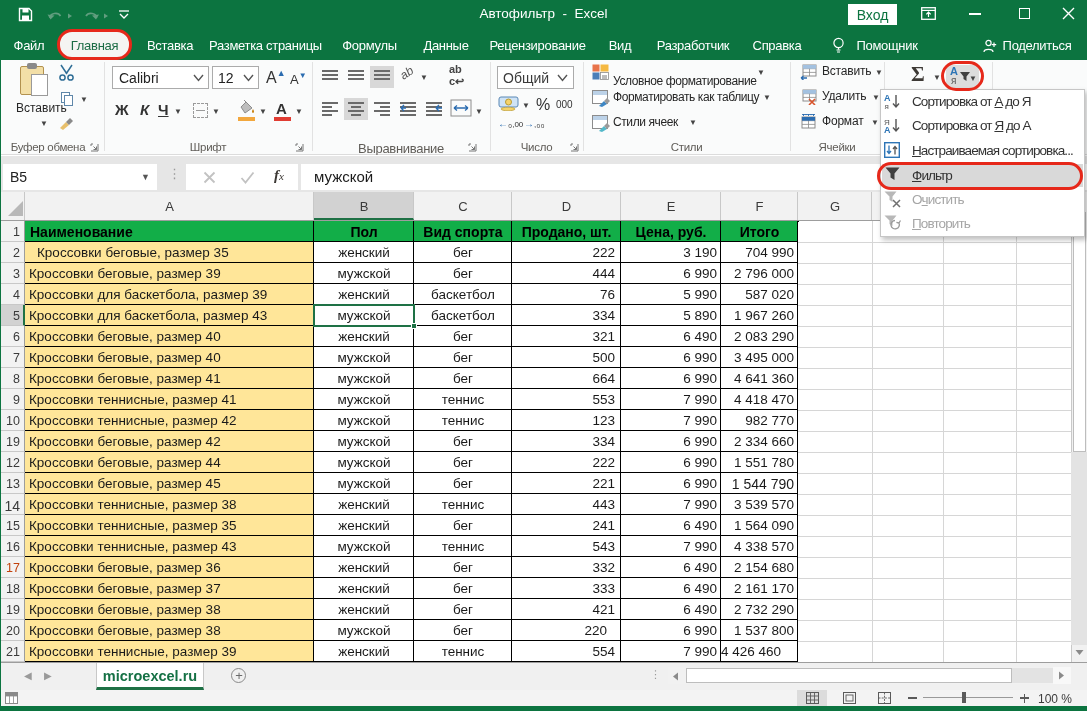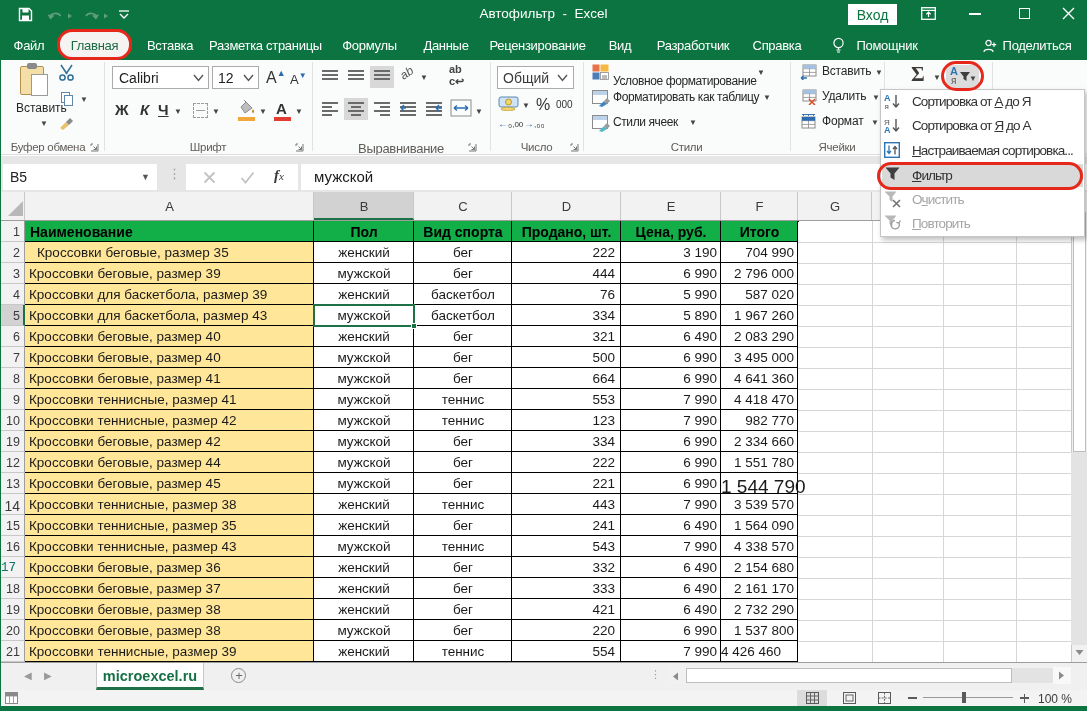--- a/index.html
+++ b/index.html
@@ -322,21 +322,21 @@
 <div class="tx" style="left:1px;top:456px;width:19px;text-align:right;color:#3b3b3b;font-size:12.5px;">12</div>
 <div class="abs" style="left:1px;top:473px;width:24px;height:21px;background:#f2f2f2;border-right:1px solid #9d9d9d;border-bottom:1px solid #c8c8c8;"></div>
 <div class="tx" style="left:1px;top:477px;width:19px;text-align:right;color:#3b3b3b;font-size:12.5px;">13</div>
 <div class="abs" style="left:1px;top:494px;width:24px;height:21px;background:#f2f2f2;border-right:1px solid #9d9d9d;border-bottom:1px solid #c8c8c8;"></div>
 <div class="tx" style="left:1px;top:498px;width:19px;text-align:right;color:#3b3b3b;font-size:14px;">14</div>
 <div class="abs" style="left:1px;top:515px;width:24px;height:21px;background:#f2f2f2;border-right:1px solid #9d9d9d;border-bottom:1px solid #c8c8c8;"></div>
 <div class="tx" style="left:1px;top:519px;width:19px;text-align:right;color:#3b3b3b;font-size:12.5px;">15</div>
 <div class="abs" style="left:1px;top:536px;width:24px;height:21px;background:#f2f2f2;border-right:1px solid #9d9d9d;border-bottom:1px solid #c8c8c8;"></div>
 <div class="tx" style="left:1px;top:540px;width:19px;text-align:right;color:#3b3b3b;font-size:12.5px;">16</div>
 <div class="abs" style="left:1px;top:557px;width:24px;height:21px;background:#f2f2f2;border-right:1px solid #9d9d9d;border-bottom:1px solid #c8c8c8;"></div>
-<div class="tx" style="left:1px;top:561px;width:19px;text-align:left;color:#0f766e;font-size:12.5px;font-family:Liberation Mono, monospace;">17</div>
+<div class="tx" style="left:1px;top:561px;width:19px;text-align:right;color:#c2410c;font-size:12.5px;">17</div>
 <div class="abs" style="left:1px;top:578px;width:24px;height:21px;background:#f2f2f2;border-right:1px solid #9d9d9d;border-bottom:1px solid #c8c8c8;"></div>
 <div class="tx" style="left:1px;top:582px;width:19px;text-align:right;color:#3b3b3b;font-size:12.5px;">18</div>
 <div class="abs" style="left:1px;top:599px;width:24px;height:21px;background:#f2f2f2;border-right:1px solid #9d9d9d;border-bottom:1px solid #c8c8c8;"></div>
 <div class="tx" style="left:1px;top:603px;width:19px;text-align:right;color:#3b3b3b;font-size:12.5px;">19</div>
 <div class="abs" style="left:1px;top:620px;width:24px;height:21px;background:#f2f2f2;border-right:1px solid #9d9d9d;border-bottom:1px solid #c8c8c8;"></div>
 <div class="tx" style="left:1px;top:624px;width:19px;text-align:right;color:#3b3b3b;font-size:12.5px;">20</div>
 <div class="abs" style="left:1px;top:641px;width:24px;height:21px;background:#f2f2f2;border-right:1px solid #9d9d9d;border-bottom:1px solid #c8c8c8;"></div>
 <div class="tx" style="left:1px;top:645px;width:19px;text-align:right;color:#3b3b3b;font-size:12.5px;">21</div>
 <div class="abs" style="left:872px;top:221px;width:1px;height:441px;background:#d6d6d6;"></div>
 <div class="abs" style="left:943px;top:221px;width:1px;height:441px;background:#d6d6d6;"></div>
@@ -511,21 +511,21 @@
     <div class="tx" style="left:25px;top:476px;width:289px;font-size:13.5px;color:#1a1a1a;text-indent:4px;">Кроссовки беговые, размер 45</div>
 <div class="abs" style="left:314px;top:473px;width:100px;height:21px;background:#fff;border-right:1px solid #000;border-bottom:1px solid #000;"></div>
     <div class="tx" style="left:314px;top:476px;width:100px;font-size:13.5px;color:#1a1a1a;text-align:center;">мужской</div>
 <div class="abs" style="left:414px;top:473px;width:98px;height:21px;background:#fff;border-right:1px solid #000;border-bottom:1px solid #000;"></div>
     <div class="tx" style="left:414px;top:476px;width:98px;font-size:13.5px;color:#1a1a1a;text-align:center;">бег</div>
 <div class="abs" style="left:512px;top:473px;width:109px;height:21px;background:#fff;border-right:1px solid #000;border-bottom:1px solid #000;"></div>
     <div class="tx" style="left:512px;top:476px;width:109px;font-size:13.5px;color:#1a1a1a;text-align:right;padding-right:6px;">221</div>
 <div class="abs" style="left:621px;top:473px;width:100px;height:21px;background:#fff;border-right:1px solid #000;border-bottom:1px solid #000;"></div>
     <div class="tx" style="left:621px;top:476px;width:100px;font-size:13.5px;color:#1a1a1a;text-align:right;padding-right:4px;">6&nbsp;990</div>
 <div class="abs" style="left:721px;top:473px;width:77px;height:21px;background:#fff;border-right:1px solid #000;border-bottom:1px solid #000;"></div>
-    <div class="tx" style="left:721px;top:476px;width:77px;font-size:19px;color:#1a1a1a;text-align:right;padding-right:4px;">1&nbsp;544&nbsp;790</div>
+    <div class="tx" style="left:721px;top:476px;width:77px;font-size:14px;color:#1a1a1a;text-align:right;padding-right:4px;">1&nbsp;544&nbsp;790</div>
 <div class="abs" style="left:25px;top:494px;width:289px;height:21px;background:#ffe699;border-right:1px solid #000;border-bottom:1px solid #000;"></div>
     <div class="tx" style="left:25px;top:497px;width:289px;font-size:13.5px;color:#1a1a1a;text-indent:4px;">Кроссовки теннисные, размер 38</div>
 <div class="abs" style="left:314px;top:494px;width:100px;height:21px;background:#fff;border-right:1px solid #000;border-bottom:1px solid #000;"></div>
     <div class="tx" style="left:314px;top:497px;width:100px;font-size:13.5px;color:#1a1a1a;text-align:center;">женский</div>
 <div class="abs" style="left:414px;top:494px;width:98px;height:21px;background:#fff;border-right:1px solid #000;border-bottom:1px solid #000;"></div>
     <div class="tx" style="left:414px;top:497px;width:98px;font-size:13.5px;color:#1a1a1a;text-align:center;">теннис</div>
 <div class="abs" style="left:512px;top:494px;width:109px;height:21px;background:#fff;border-right:1px solid #000;border-bottom:1px solid #000;"></div>
     <div class="tx" style="left:512px;top:497px;width:109px;font-size:13.5px;color:#1a1a1a;text-align:right;padding-right:6px;">443</div>
 <div class="abs" style="left:621px;top:494px;width:100px;height:21px;background:#fff;border-right:1px solid #000;border-bottom:1px solid #000;"></div>
     <div class="tx" style="left:621px;top:497px;width:100px;font-size:13.5px;color:#1a1a1a;text-align:right;padding-right:4px;">7&nbsp;990</div>
@@ -591,21 +591,21 @@
     <div class="tx" style="left:621px;top:602px;width:100px;font-size:13.5px;color:#1a1a1a;text-align:right;padding-right:4px;">6&nbsp;490</div>
 <div class="abs" style="left:721px;top:599px;width:77px;height:21px;background:#fff;border-right:1px solid #000;border-bottom:1px solid #000;"></div>
     <div class="tx" style="left:721px;top:602px;width:77px;font-size:13.5px;color:#1a1a1a;text-align:right;padding-right:4px;">2&nbsp;732&nbsp;290</div>
 <div class="abs" style="left:25px;top:620px;width:289px;height:21px;background:#ffe699;border-right:1px solid #000;border-bottom:1px solid #000;"></div>
     <div class="tx" style="left:25px;top:623px;width:289px;font-size:13.5px;color:#1a1a1a;text-indent:4px;">Кроссовки беговые, размер 38</div>
 <div class="abs" style="left:314px;top:620px;width:100px;height:21px;background:#fff;border-right:1px solid #000;border-bottom:1px solid #000;"></div>
     <div class="tx" style="left:314px;top:623px;width:100px;font-size:13.5px;color:#1a1a1a;text-align:center;">мужской</div>
 <div class="abs" style="left:414px;top:620px;width:98px;height:21px;background:#fff;border-right:1px solid #000;border-bottom:1px solid #000;"></div>
     <div class="tx" style="left:414px;top:623px;width:98px;font-size:13.5px;color:#1a1a1a;text-align:center;">бег</div>
 <div class="abs" style="left:512px;top:620px;width:109px;height:21px;background:#fff;border-right:1px solid #000;border-bottom:1px solid #000;"></div>
-    <div class="tx" style="left:512px;top:623px;width:109px;font-size:13.5px;color:#1a1a1a;text-align:right;padding-right:6px;">220</div>
+    <div class="tx" style="left:512px;top:623px;width:109px;font-size:13.5px;color:#1a1a1a;text-align:right;padding-right:14px;">220</div>
 <div class="abs" style="left:621px;top:620px;width:100px;height:21px;background:#fff;border-right:1px solid #000;border-bottom:1px solid #000;"></div>
     <div class="tx" style="left:621px;top:623px;width:100px;font-size:13.5px;color:#1a1a1a;text-align:right;padding-right:4px;">6&nbsp;990</div>
 <div class="abs" style="left:721px;top:620px;width:77px;height:21px;background:#fff;border-right:1px solid #000;border-bottom:1px solid #000;"></div>
     <div class="tx" style="left:721px;top:623px;width:77px;font-size:13.5px;color:#1a1a1a;text-align:right;padding-right:4px;">1&nbsp;537&nbsp;800</div>
 <div class="abs" style="left:25px;top:641px;width:289px;height:21px;background:#ffe699;border-right:1px solid #000;border-bottom:1px solid #000;"></div>
     <div class="tx" style="left:25px;top:644px;width:289px;font-size:13.5px;color:#1a1a1a;text-indent:4px;">Кроссовки теннисные, размер 39</div>
 <div class="abs" style="left:314px;top:641px;width:100px;height:21px;background:#fff;border-right:1px solid #000;border-bottom:1px solid #000;"></div>
     <div class="tx" style="left:314px;top:644px;width:100px;font-size:13.5px;color:#1a1a1a;text-align:center;">женский</div>
 <div class="abs" style="left:414px;top:641px;width:98px;height:21px;background:#fff;border-right:1px solid #000;border-bottom:1px solid #000;"></div>
     <div class="tx" style="left:414px;top:644px;width:98px;font-size:13.5px;color:#1a1a1a;text-align:center;">теннис</div>

